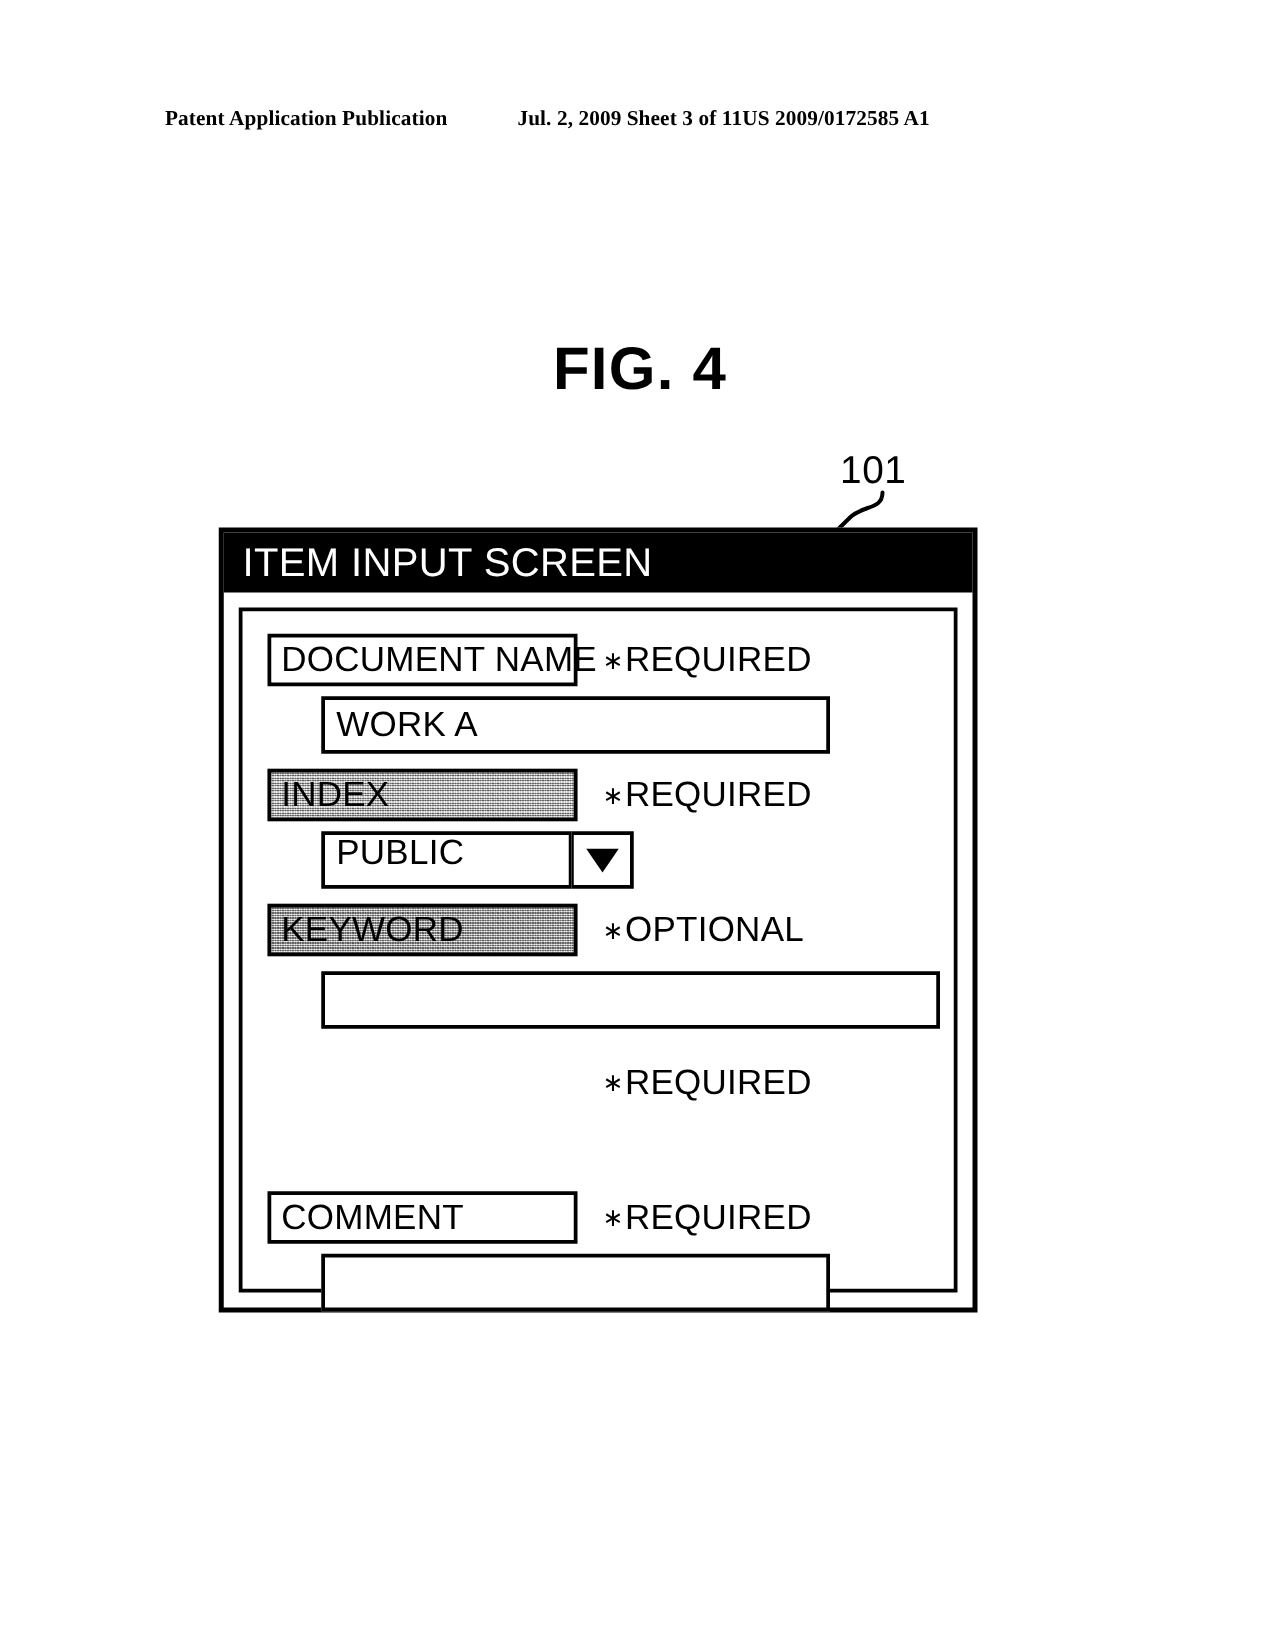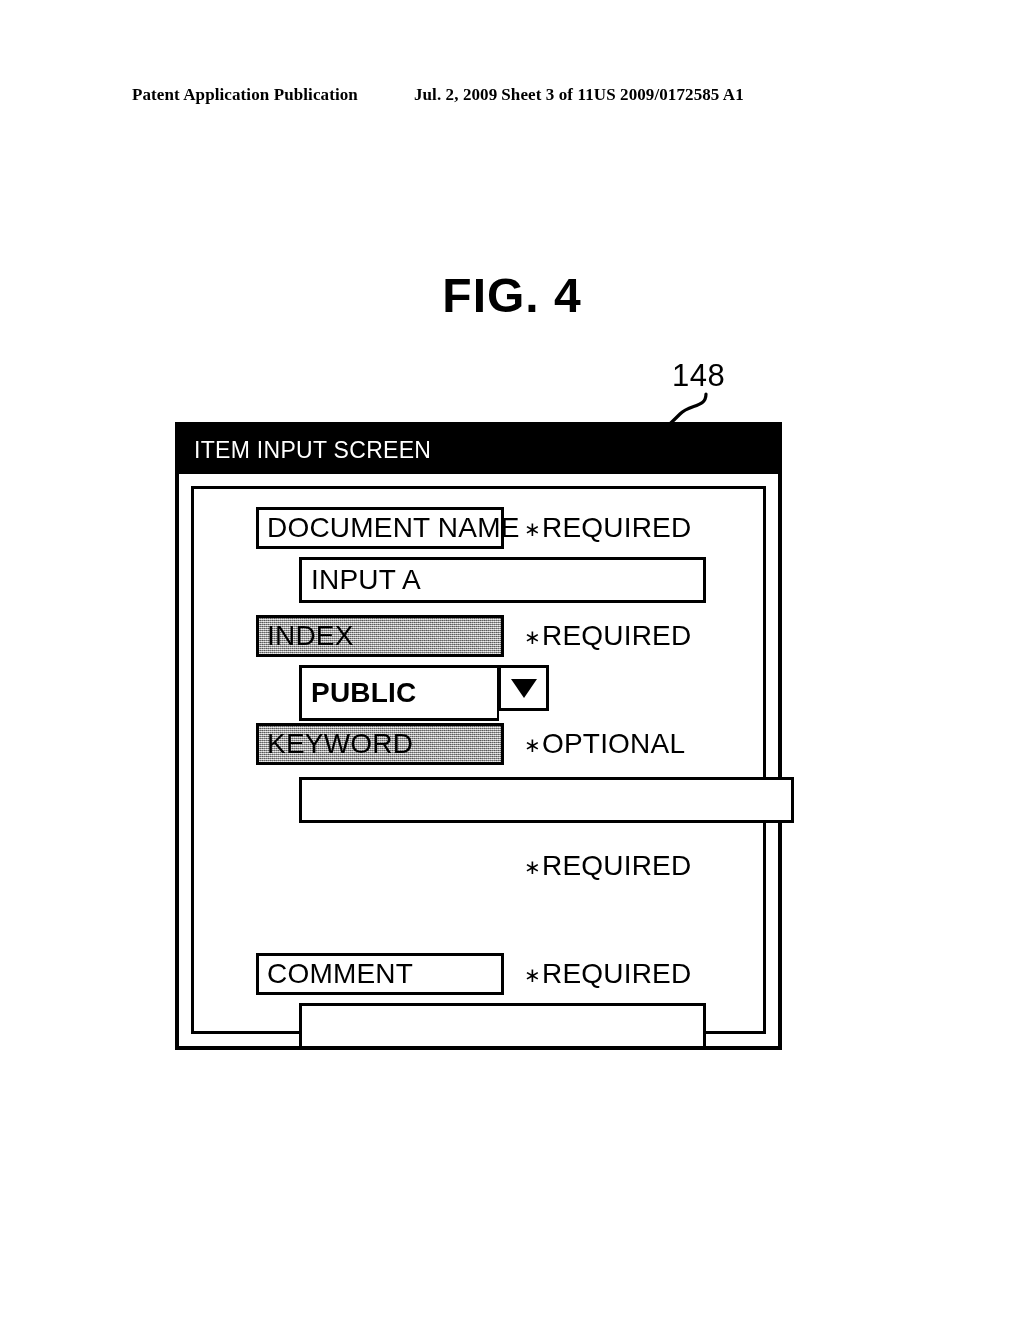--- a/index.html
+++ b/index.html
@@ -96,34 +96,33 @@
   .title-bar {
     height: 48px;
     background: #000000;
     color: #ffffff;
     display: flex;
     align-items: center;
     padding-left: 15px;
     box-sizing: border-box;
   }
   .title-bar-text {
-    font-size: 23px;
+    font-size: 32px;
     letter-spacing: 0.3px;
     line-height: 1;
   }
   .screen-inner {
     position: absolute;
     left: 12px;
     top: 60px;
     right: 12px;
     bottom: 12px;
     border: 3px solid #000;
     box-sizing: border-box;
     background: #fff;
-    padding-left: 42px;
   }
 
   
   .form-area {
     position: relative;
     width: 100%;
     height: 100%;
   }
 
   .field-row {
@@ -212,29 +211,28 @@
   }
 
   .select-wrap {
     position: absolute;
     left: 63px;
     height: 46px;
     display: flex;
   }
   .select-box {
     width: 200px;
-    height: 56px;
+    height: 46px;
     border: 3px solid #000;
     border-right-width: 2px;
     box-sizing: border-box;
     background: #fff;
     display: flex;
-    align-items: center;
+    align-items: flex-start;
     padding-left: 9px;
-    font-weight: bold;
   }
   .select-arrow {
     width: 50px;
     height: 46px;
     border: 3px solid #000;
     border-left-width: 2px;
     box-sizing: border-box;
     background: #fff;
     display: flex;
     align-items: center;
@@ -253,21 +251,21 @@
 
 <div class="page-header">
   <span class="hdr-pub">Patent Application Publication</span>
   <span class="hdr-date">Jul. 2, 2009</span>
   <span class="hdr-sheet">Sheet 3 of 11</span>
   <span class="hdr-num">US 2009/0172585 A1</span>
 </div>
 
 <div class="fig-label">FIG. 4</div>
 
-<div class="callout-101">148</div>
+<div class="callout-101">101</div>
 <svg class="leader-101" viewBox="0 0 70 40">
   <path d="M 56 2 C 56 16, 40 12, 30 22 C 22 30, 18 34, 13 38" fill="none" stroke="#000" stroke-width="3.2" stroke-linecap="round"></path>
 </svg>
 
 <svg class="leader-1010" viewBox="0 0 50 32">
   <path d="M 2 22 C 10 22, 12 10, 22 10 C 32 10, 36 14, 46 12" fill="none" stroke="#000" stroke-width="3.2" stroke-linecap="round"></path>
 </svg>
 <div class="callout-1010">1010</div>
 
 <div class="screen-outer">
@@ -283,21 +281,21 @@
         <div class="label-box">
           <span class="label-text">DOCUMENT NAME</span>
         </div>
         <div class="requirement">
           <span class="req-star">∗</span>
             <span>REQUIRED</span>
         </div>
       </div>
       <div class="value-row" style="top:68px;">
         <div class="text-input narrow">
-          <span class="input-text">INPUT A</span>
+          <span class="input-text">WORK A</span>
         </div>
       </div>
 
       <div class="field-row" style="top:126px;">
         <div class="label-box shaded">
           <span class="label-text">INDEX</span>
         </div>
         <div class="requirement">
           <span class="req-star">∗</span>
             <span>REQUIRED</span>

